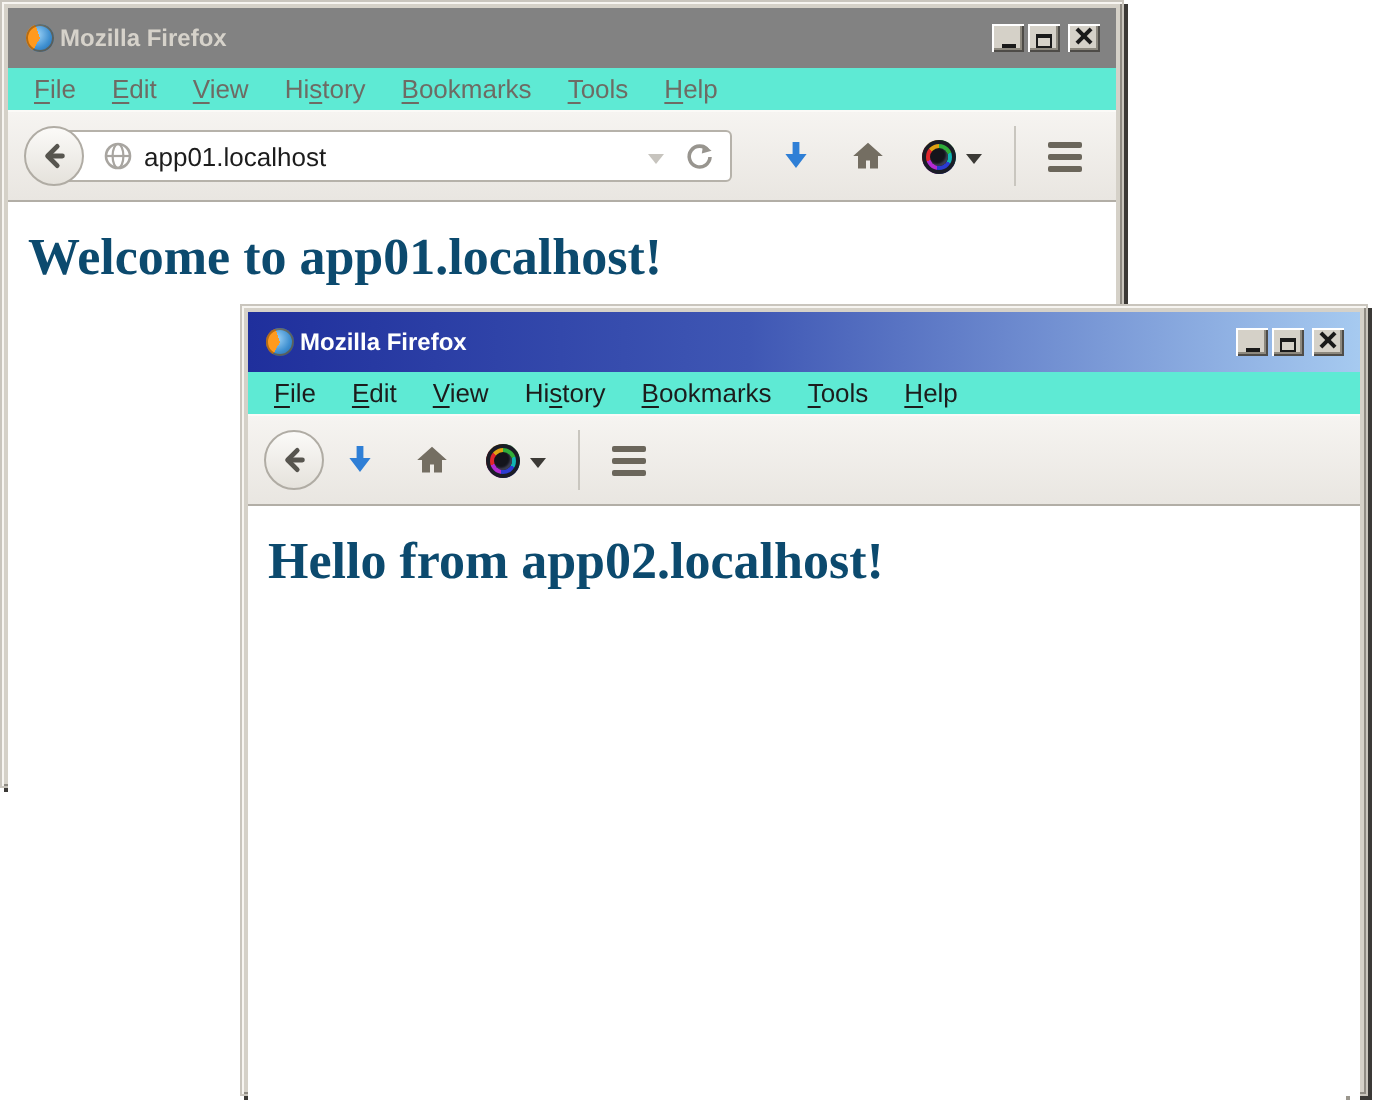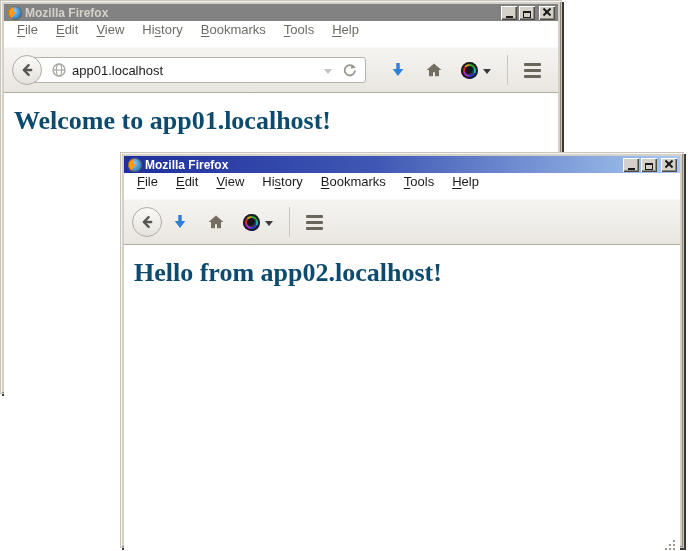--- a/index.html
+++ b/index.html
@@ -15,21 +15,21 @@
     padding:3px;
     box-sizing:border-box;
     box-shadow: inset 1px 1px 0 #f7f5f1, inset -1px -1px 0 #8f8b83, 2px 2px 0 #3b3936;
     border:1px solid #c9c5bd;
   }
   #win1{left:0;top:0;width:562px;height:394px;}
   #win2{left:120px;top:152px;width:564px;height:396px;z-index:5;}
 
   
   .titlebar{
-    height:17px;display:flex;align-items:center;padding:0 3px;
+    height:30px;display:flex;align-items:center;padding:0 8px;
   }
   .tb-active{background:linear-gradient(to right,#1f2f9c 0%,#3f57b4 45%,#a6caf0 100%);}
   .tb-inactive{background:#828282;}
   .fx-icon{
     width:14px;height:14px;border-radius:50%;flex:none;margin:0 3px 0 1px;
     background:
       conic-gradient(from 210deg at 50% 50%, #ff9a1e 0 130deg, rgba(0,0,0,0) 130deg 360deg),
       radial-gradient(circle at 38% 38%, #9fd4f7 0%, #3e8fd0 55%, #1d5fa0 100%);
     box-shadow:0 0 0 1px rgba(120,70,10,.55) inset;
   }
@@ -47,21 +47,21 @@
   .g-max{width:8px;height:7px;border:1px solid #1a1a1a;border-top-width:2px;margin-bottom:2px;box-sizing:border-box;}
   .g-x{position:absolute;left:3px;top:2px;width:9px;height:8px;}
   .g-x::before,.g-x::after{
     content:"";position:absolute;left:4px;top:-1px;width:2px;height:10px;background:#1a1a1a;
   }
   .g-x::before{transform:rotate(45deg);}
   .g-x::after{transform:rotate(-45deg);}
 
   
   .menubar{
-    height:26px;display:flex;align-items:flex-start;background:#ffffff;
+    height:21px;display:flex;align-items:center;background:#5eead4;
     padding-left:4px;font-size:13px;
   }
   .menu-item{padding:1px 9px;white-space:nowrap;cursor:default;}
   .menu-inactive .menu-item{color:#6e6b64;}
   .menu-active .menu-item{color:#1c1c1c;}
   .menu-item u{text-underline-offset:2px;}
 
   
   .navbar{
     height:46px;display:flex;align-items:center;

